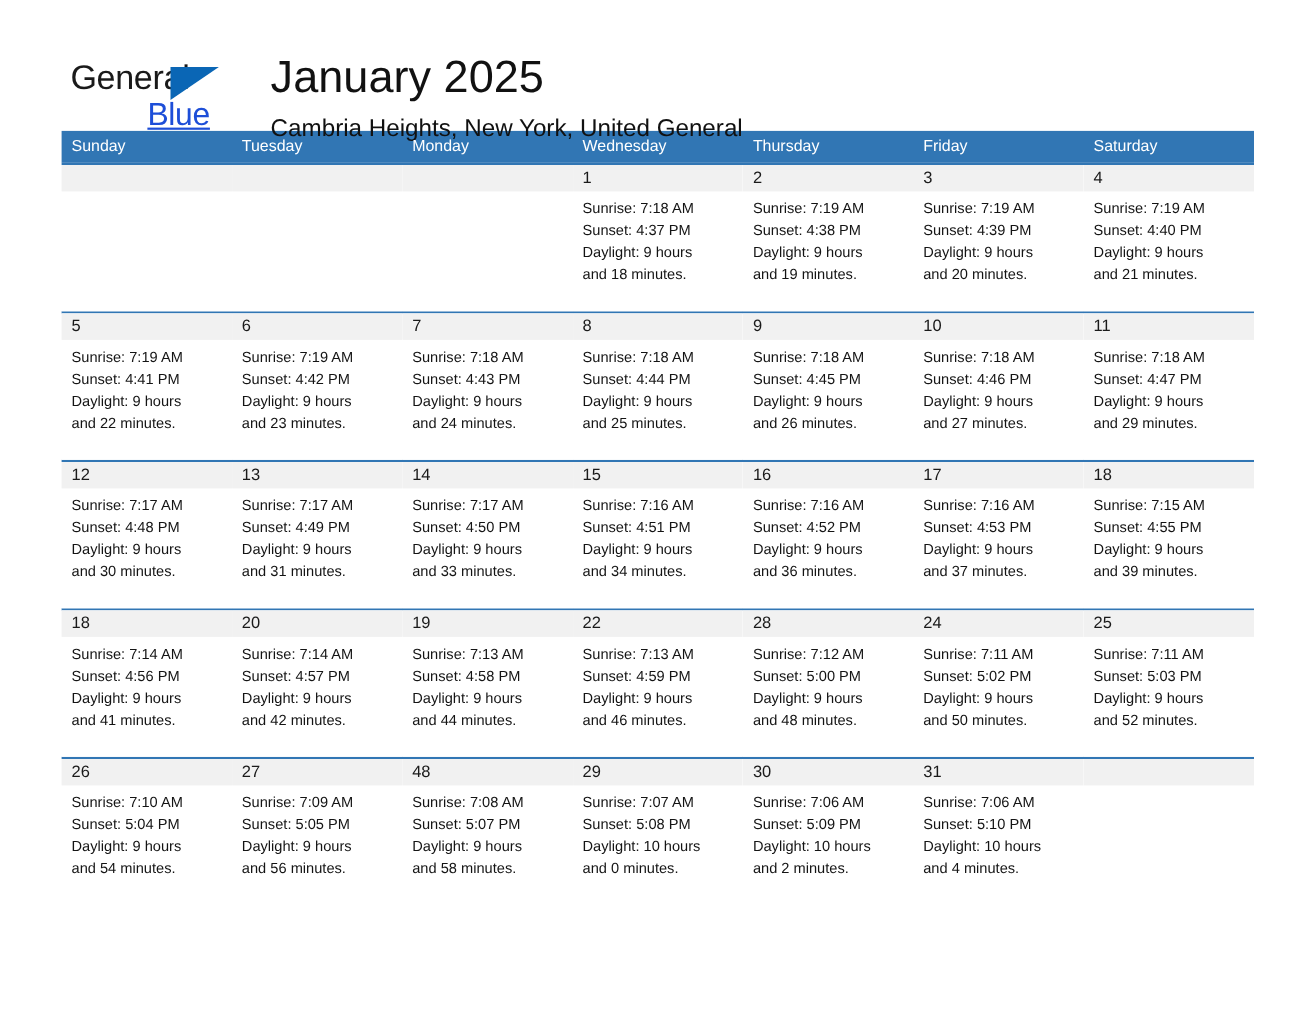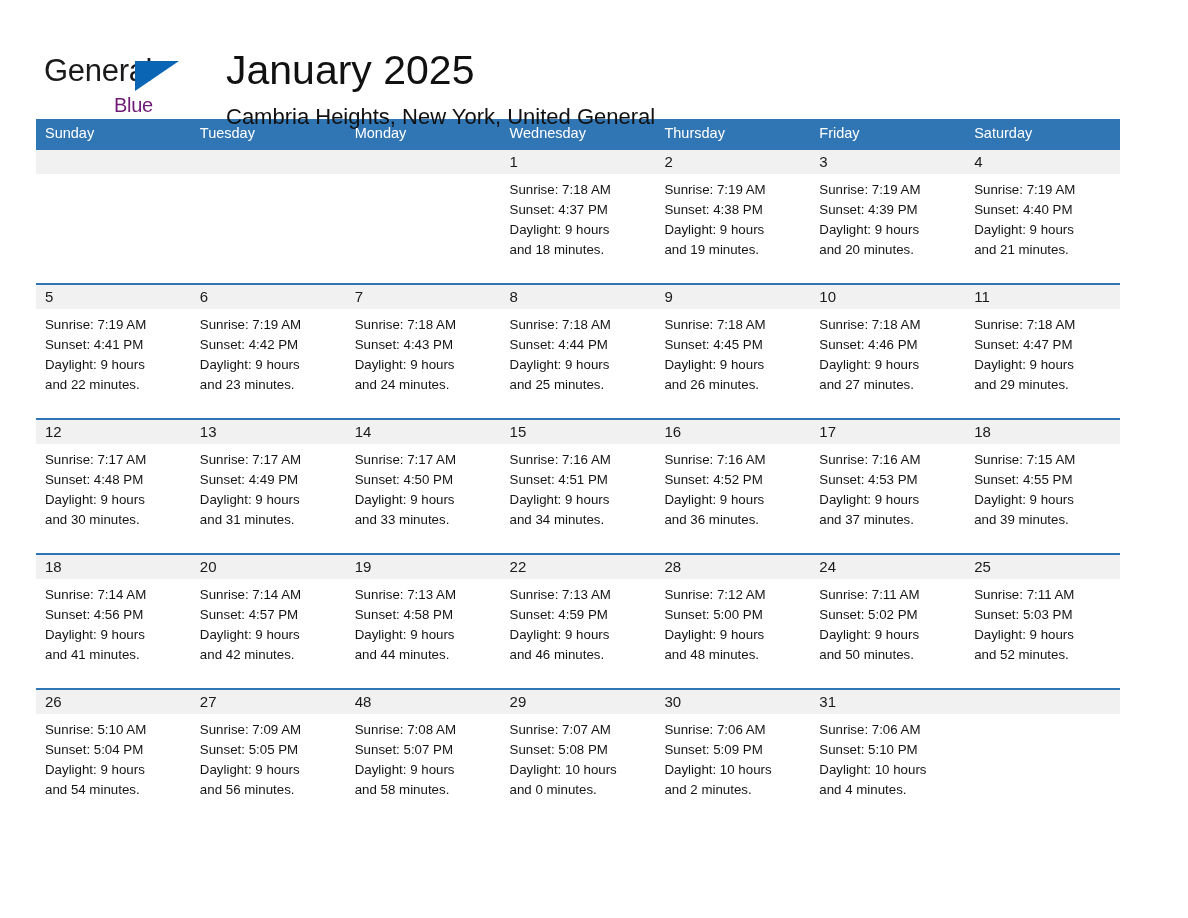--- a/index.html
+++ b/index.html
@@ -12,21 +12,21 @@
     height: 918px;
     font-family: "Liberation Sans", sans-serif;
     color: #000000;
     overflow: hidden;
   }
   .page {
     position: relative;
     width: 1188px;
     height: 844px;
     box-sizing: border-box;
-    padding: 0 36px;
+    padding: 0 56px;
   }
 
   
   .topbar {
     display: flex;
     align-items: flex-start;
     justify-content: space-between;
     padding-top: 44px;
     height: 104px;
     box-sizing: border-box;
@@ -53,25 +53,26 @@
     top: 17px;
     width: 0;
     height: 0;
     border-left: 44px solid #0a66b5;
     border-bottom: 30px solid transparent;
   }
   .logo-blue {
     position: absolute;
     left: 78px;
     top: 44px;
-    font-size: 20px;
+    font-size: 29px;
     line-height: 34px;
-    color: #701a75;
+    color: #1d4ed8;
     letter-spacing: -0.3px;
     font-weight: 400;
+    text-decoration: underline;
   }
   .titles {
     text-align: left;
     flex: 1 1 auto;
     padding-top: 2px;
   }
   .cal-title {
     font-size: 41px;
     line-height: 48px;
     font-weight: 400;
@@ -370,21 +371,21 @@
 Daylight: 9 hours
 and 52 minutes.</div>
         </div>
       </div>
     </div>
 
     <div class="week">
       <div class="week-inner">
         <div class="day">
           <div class="day-num-band">26</div>
-          <div class="day-info">Sunrise: 5:10 AM
+          <div class="day-info">Sunrise: 7:10 AM
 Sunset: 5:04 PM
 Daylight: 9 hours
 and 54 minutes.</div>
         </div>
         <div class="day">
           <div class="day-num-band">27</div>
           <div class="day-info">Sunrise: 7:09 AM
 Sunset: 5:05 PM
 Daylight: 9 hours
 and 56 minutes.</div>

